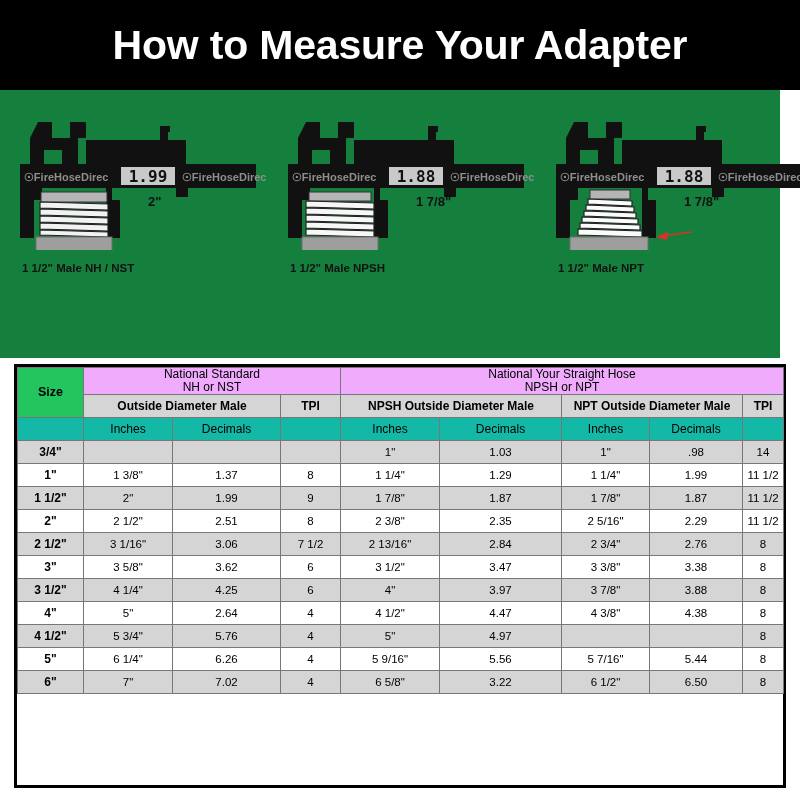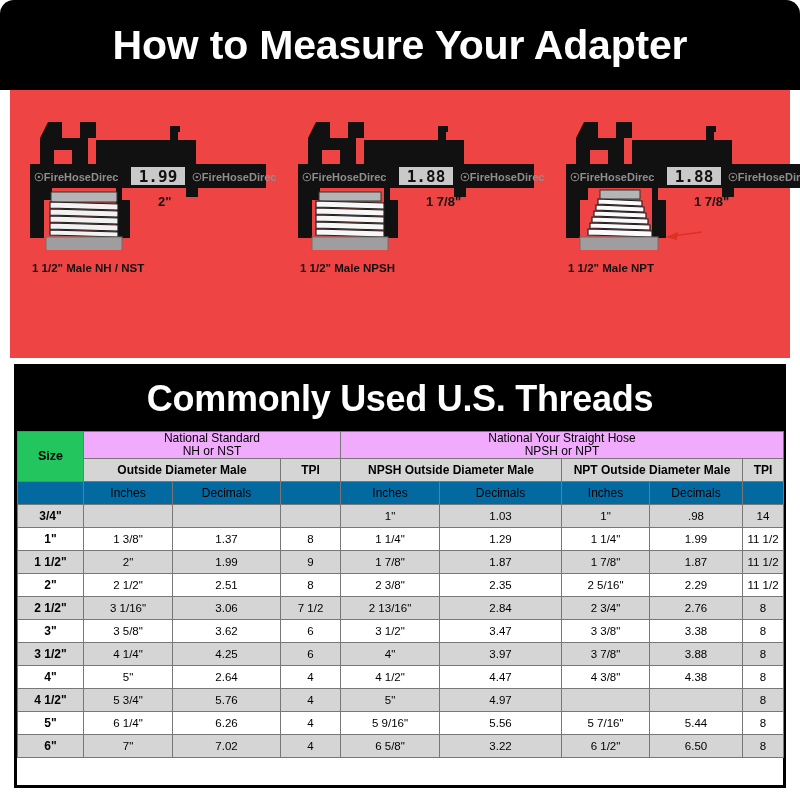--- a/index.html
+++ b/index.html
@@ -1,27 +1,27 @@
 <!DOCTYPE html>
 <html><head>
 <meta charset="utf-8">
 <style>
   html,body{margin:0;padding:0;background:#fff;}
   body{width:800px;height:800px;font-family:"Liberation Sans",sans-serif;-webkit-font-smoothing:antialiased;}
-  #page{position:relative;width:800px;height:800px;overflow:hidden;background:#fff;border-radius:14px;}
+  #page{position:relative;width:800px;height:800px;overflow:hidden;background:#fff;}
 
   
   .banner{position:absolute;left:0;top:0;width:800px;height:90px;background:#000;}
   .banner-title{position:absolute;left:0;top:0;width:800px;height:90px;
     display:flex;align-items:center;justify-content:center;
     color:#fff;font-weight:bold;font-size:41px;letter-spacing:-0.2px;
     font-family:"Liberation Sans",sans-serif;}
 
   
-  .caliper-section{position:absolute;left:0;top:90px;width:780px;height:268px;background:#ef4444;margin-left:10px;}
+  .caliper-section{position:absolute;left:0;top:90px;width:780px;height:268px;background:#15803d;}
   .cal{position:absolute;top:0;width:266px;height:268px;}
   .cal.c0{left:0;}
   .cal.c1{left:268px;}
   .cal.c2{left:536px;}
   .cal-art{position:absolute;left:0;top:30px;width:266px;height:130px;}
   .cal-caption{position:absolute;left:0;top:172px;width:266px;text-align:center;
     font-size:11.5px;font-weight:bold;color:#111;}
   .cal.c0 .cal-caption{text-align:left;padding-left:22px;width:244px;}
   .cal.c1 .cal-caption{text-align:left;padding-left:22px;width:244px;}
   .cal.c2 .cal-caption{text-align:left;padding-left:22px;width:244px;}
@@ -38,21 +38,21 @@
      border:3px solid #000;background:#fff;box-sizing:border-box;}
   .tbl-title{height:64px;background:#000;color:#fff;display:flex;align-items:center;
      justify-content:center;font-weight:bold;font-size:36px;letter-spacing:-0.3px;}
   table.threads{border-collapse:collapse;width:100%;table-layout:fixed;
      font-size:11.5px;color:#000;}
   table.threads th,table.threads td{border:1px solid #777;text-align:center;padding:0;
      height:22px;line-height:1.1;overflow:hidden;}
   th.grp{font-weight:normal;font-size:12px;background:#f0abfc;}
   th.sub{background:#d5d5d5;font-weight:bold;font-size:12px;}
   th.size-h{font-weight:bold;font-size:12.5px;background:#22c55e;}
-  th.unit{background:#0369a1;font-weight:normal;font-size:12px;}
+  th.unit{background:#14b8a6;font-weight:normal;font-size:12px;}
   td.size{font-weight:bold;font-size:12px;}
   tr.alt td{background:#d5d5d5;}
   tr.norm td{background:#fff;}
   td.sep,th.sep{border-left:2px solid #000;}
 </style>
 </head>
 <body>
 
 <div id="page">
 
@@ -173,21 +173,20 @@
     <div class="wm-big">
       <svg width="34" height="34" viewBox="0 0 34 34">
         <circle cx="17" cy="17" r="15" fill="none" stroke="#f1f1f1" stroke-width="3"></circle>
         <path d="M17 7 C13 13 20 15 16 21 C14 18 12 20 13 23 C14 26 21 27 22 22 C23 16 18 14 17 7 Z" fill="#f1f1f1"></path>
       </svg>
       <span>FireHoseDirect</span>
     </div>
   </div>
 
   <div class="table-wrap">
-    <div class="tbl-title">Commonly Used U.S. Threads</div>
 
     <table class="threads">
       <colgroup>
         <col style="width:66px">
           <col style="width:89px">
           <col style="width:108px">
           <col style="width:60px">
         <col style="width:99px">
           <col style="width:122px">
           <col style="width:88px">

